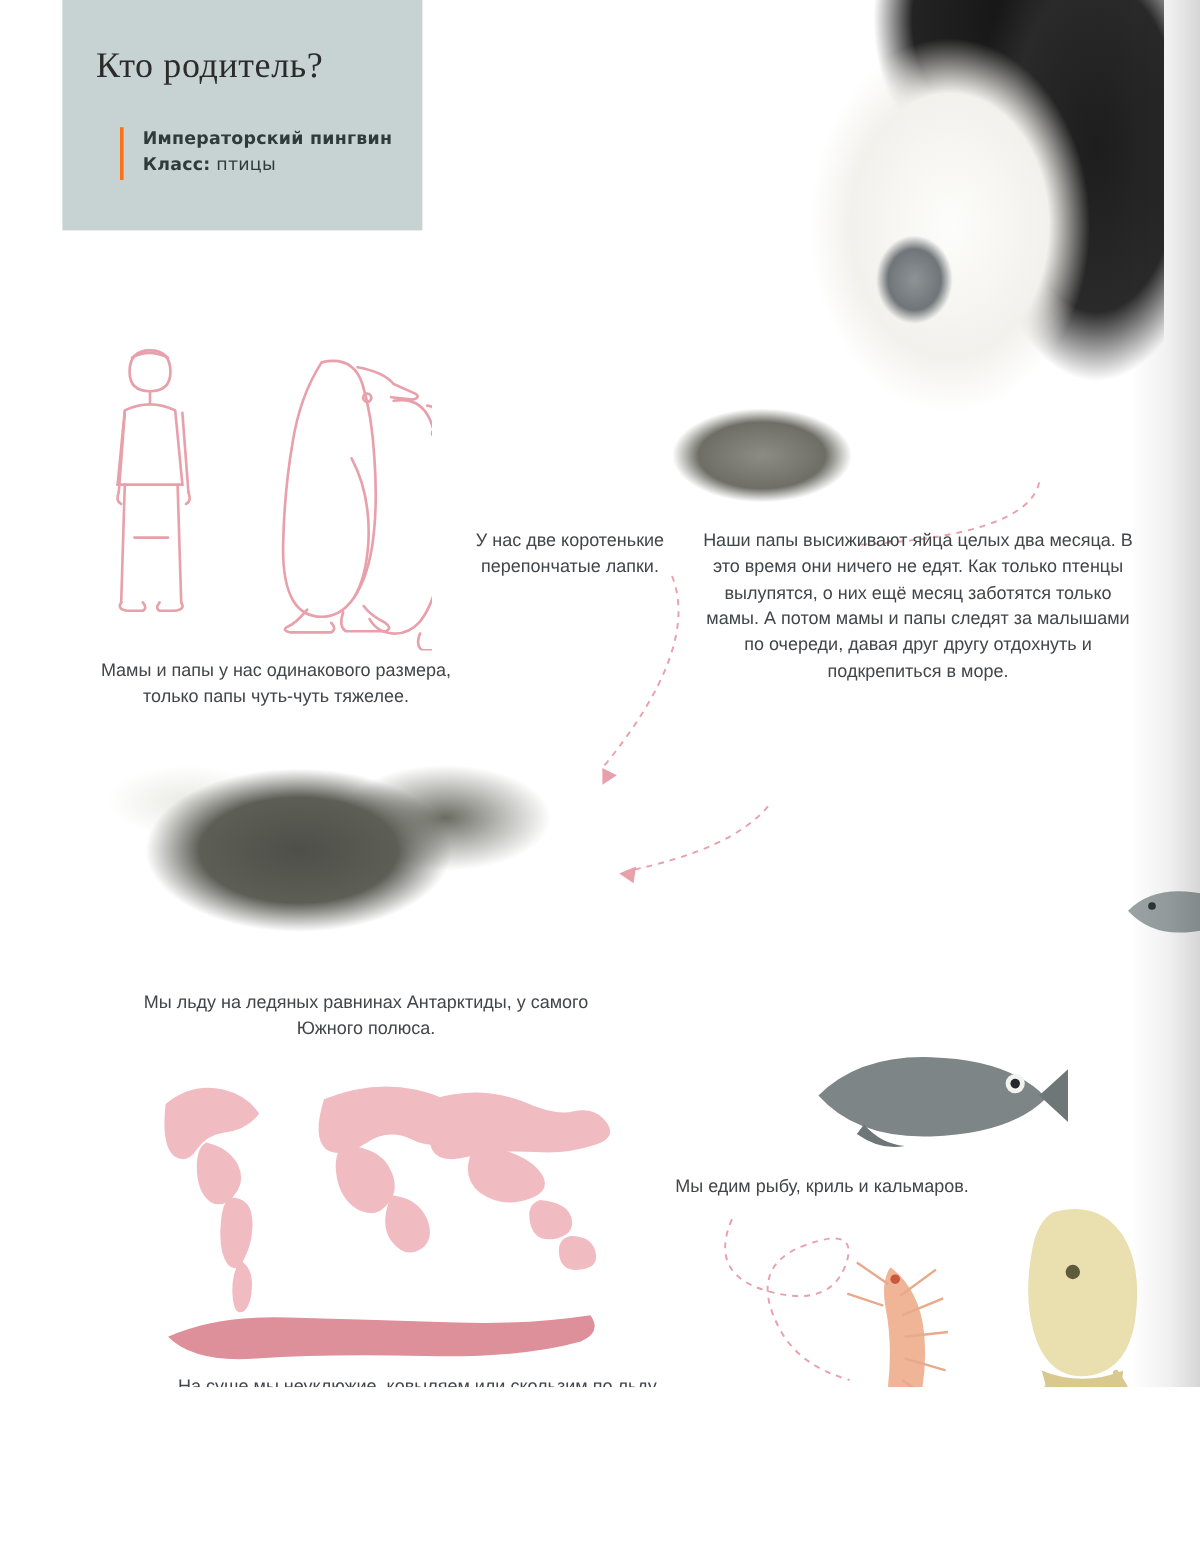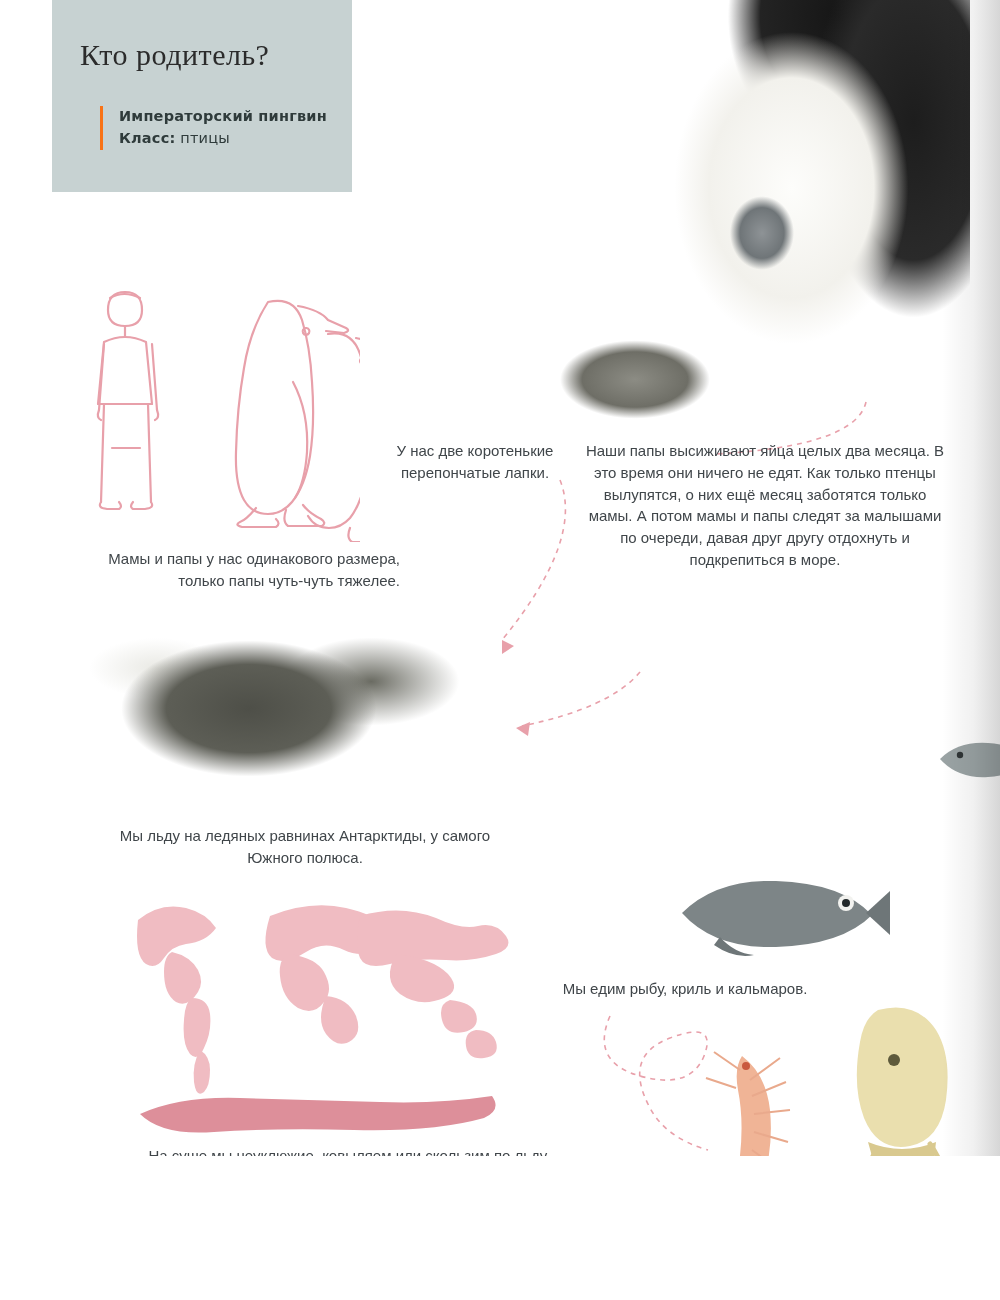--- a/index.html
+++ b/index.html
@@ -121,21 +121,21 @@
   .cap {
     position: absolute;
     font-family: "Liberation Sans", sans-serif;
     font-size: 15px;
     line-height: 1.45;
     color: #40464a;
     text-align: center;
   }
   .cap-feet { left: 380px; top: 440px; width: 190px; }
   .cap-dads { left: 580px; top: 440px; width: 370px; font-size: 15px; }
-  .cap-size { left: 60px; top: 548px; width: 340px; text-align: right; }
+  .cap-size { left: 60px; top: 548px; width: 340px; }
   .cap-claws { left: 570px; top: 730px; width: 220px; }
   .cap-live { left: 95px; top: 825px; width: 420px; }
   .cap-eat { left: 560px; top: 978px; width: 250px; }
   .cap-land { left: 130px; top: 1145px; width: 420px; text-align: right; }
 
   
   .arrow { position: absolute; }
 
   
   .speed-line {

